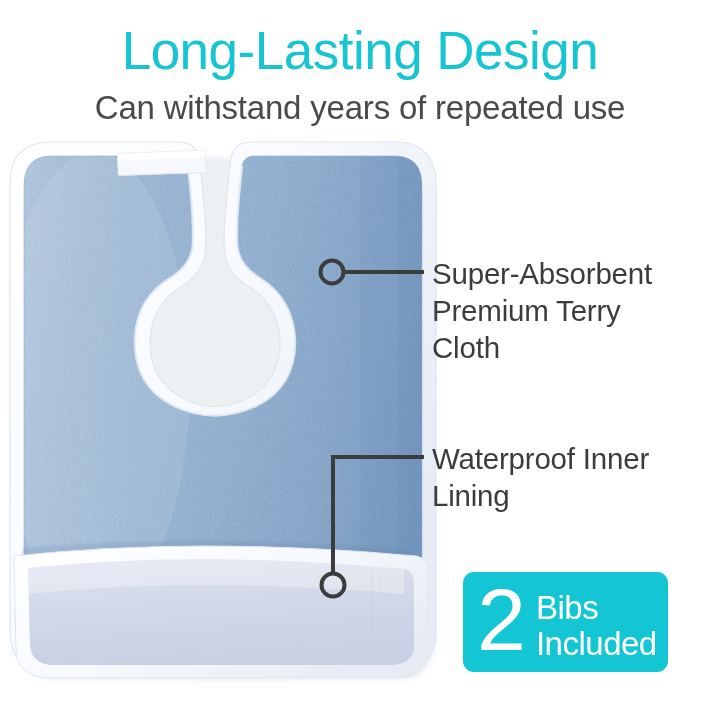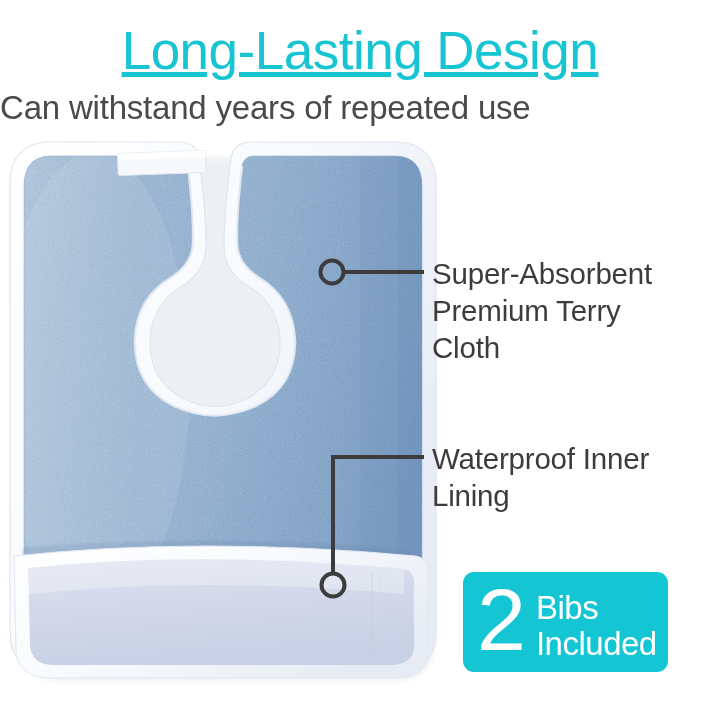--- a/index.html
+++ b/index.html
@@ -24,28 +24,27 @@
     left: 0;
     top: 20px;
     width: 720px;
     text-align: center;
     font-size: 53px;
     line-height: 62px;
     font-weight: 400;
     letter-spacing: -0.5px;
     color: #16c4d2;
     white-space: nowrap;
-    text-decoration: underline;
   }
   #subhead {
     position: absolute;
     left: 0;
     top: 88px;
     width: 720px;
-    text-align: left;
+    text-align: center;
     font-size: 33px;
     line-height: 40px;
     font-weight: 400;
     letter-spacing: -0.2px;
     color: #4a4a4a;
     white-space: nowrap;
   }
 
   
   #product-photo {

